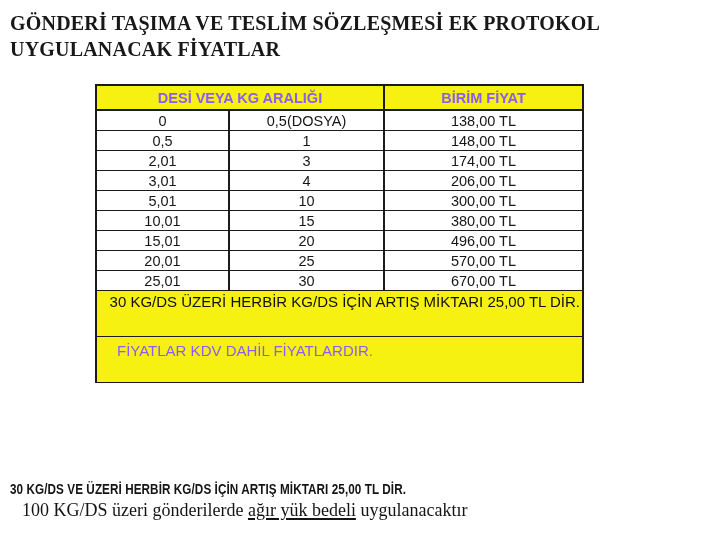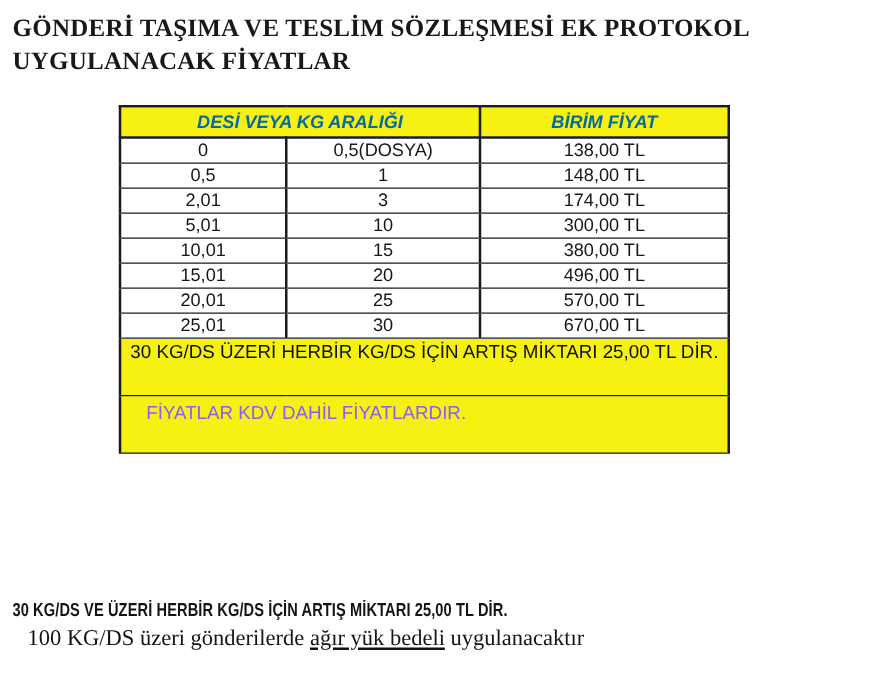--- a/index.html
+++ b/index.html
@@ -37,38 +37,37 @@
     border: 2px solid #1b1b1b;
     overflow: hidden;
   }
   .price-table thead th {
     background: #f7f112;
     height: 21px;
     font-size: 14.5px;
     font-weight: bold;
     text-align: center;
     padding: 1px 0;
-    color: #0369a1;
-    font-style: italic;
+    color: #8b5cf6;
   }
   .price-table tbody td {
     height: 17px;
     font-size: 14.5px;
     text-align: center;
     padding: 1px 0;
     background: #ffffff;
     border-top-width: 1.5px;
     border-bottom-width: 1.5px;
     color: #161616;
   }
   .price-table tr.note-row-1 td {
     background: #f7f112;
     height: 43px;
     vertical-align: top;
-    text-align: center;
+    text-align: right;
     font-size: 15px;
     padding: 2px 2px 0 2px;
     color: #111;
   }
   .price-table tr.note-row-2 td {
     background: #f7f112;
     height: 40px;
     vertical-align: top;
     text-align: left;
     font-size: 15px;
@@ -130,20 +129,25 @@
           <td>0,5</td>
           <td>1</td>
           <td>148,00 TL</td>
         </tr>
         <tr>
           <td>2,01</td>
           <td>3</td>
           <td>174,00 TL</td>
         </tr>
         <tr>
+          <td>3,01</td>
+          <td>4</td>
+          <td>206,00 TL</td>
+        </tr>
+        <tr>
           <td>5,01</td>
           <td>10</td>
           <td>300,00 TL</td>
         </tr>
         <tr>
           <td>10,01</td>
           <td>15</td>
           <td>380,00 TL</td>
         </tr>
         <tr>

